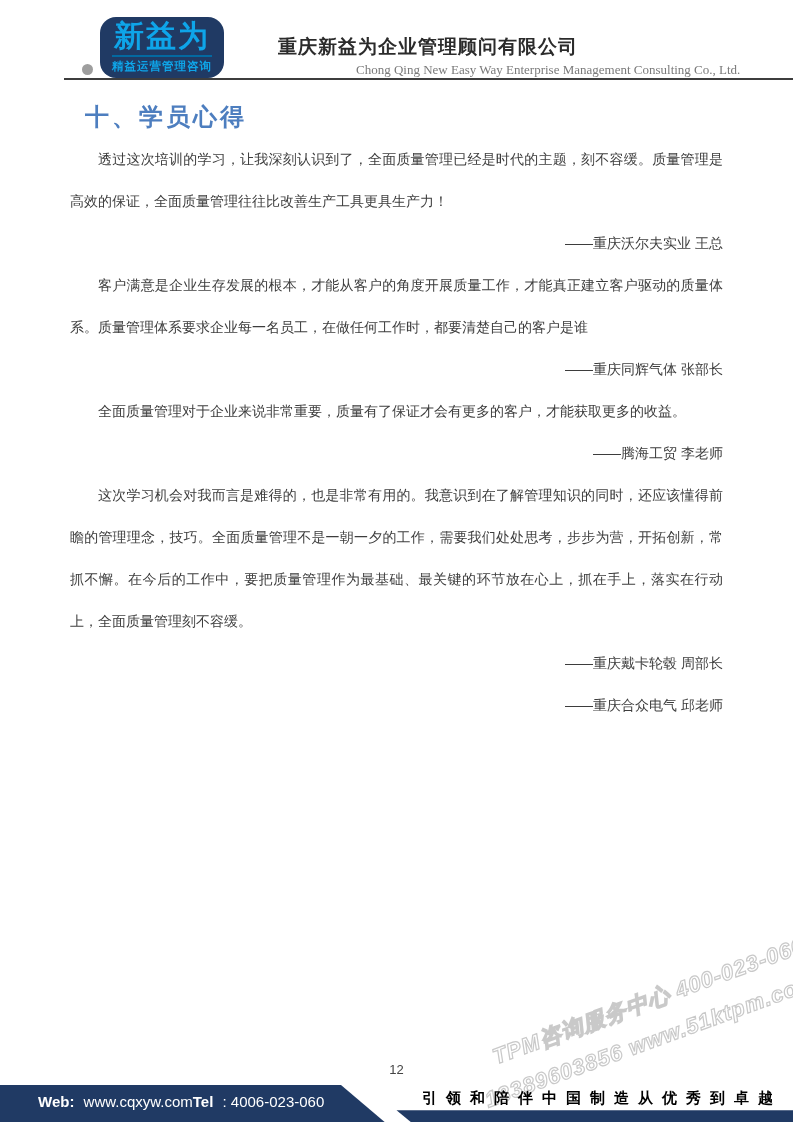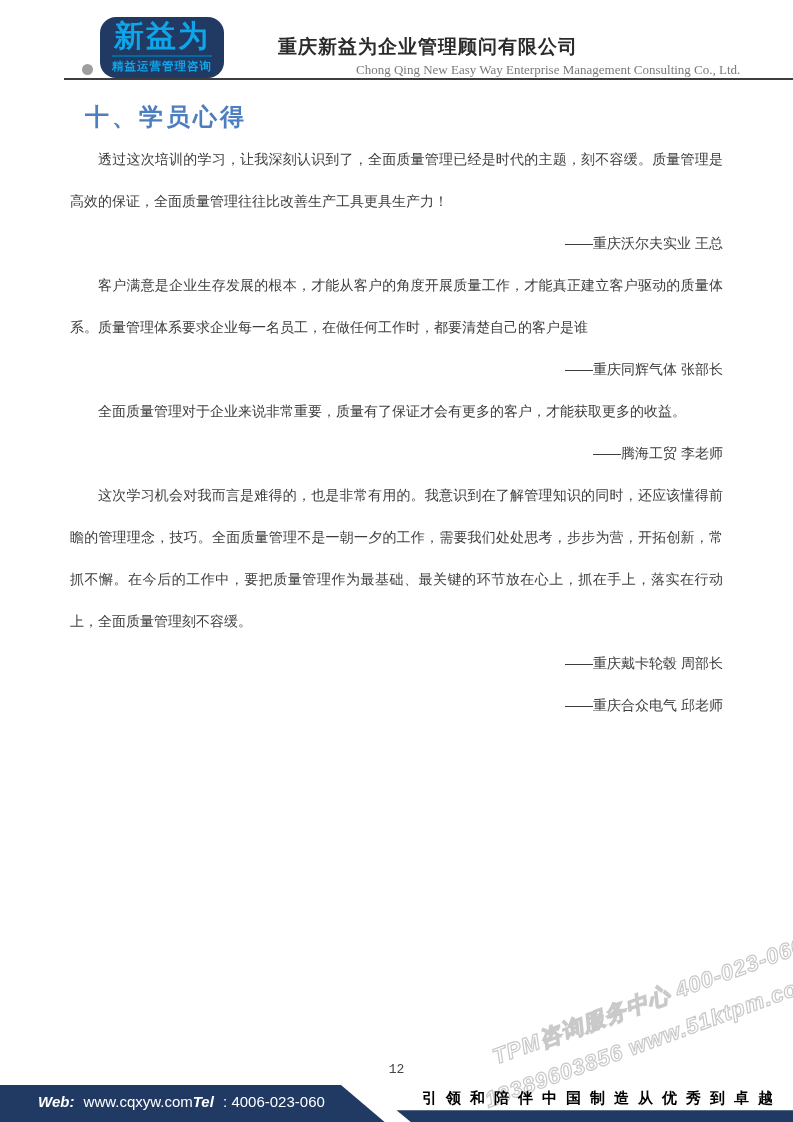--- a/index.html
+++ b/index.html
@@ -61,38 +61,38 @@
     transform:rotate(-20deg); transform-origin:0 0;
     font-size:22px; font-weight:bold; font-style:italic;
     line-height:38px; white-space:nowrap; letter-spacing:1px;
     color:rgba(255,255,255,0.95);
     -webkit-text-stroke:1.2px #c9c9c9;
   }
   .watermark .wm2{ margin-left:-22px; display:block; }
   
   .page-number{
     position:absolute; left:0; right:0; top:1062px; text-align:center;
-    font-family:Liberation Mono, monospace;
+    font-family:Liberation Sans, sans-serif;
     font-size:13px; color:#444;
   }
   
   .footer{ position:absolute; left:0; top:1080px; width:793px; height:42px; }
   .footer-left-bar{
     position:absolute; inset:0; background:#203a64;
     clip-path:polygon(0 12%, 43% 12%, 48.5% 100%, 0 100%);
   }
   .footer-right-strip{
     position:absolute; inset:0; background:#203a64;
     clip-path:polygon(50% 72%, 100% 72%, 100% 100%, 51.8% 100%);
   }
   .footer-contact{
     position:absolute; left:38px; top:13px;
     color:#ffffff; font-size:15px; white-space:nowrap;
   }
-  .footer-contact .lbl{ font-weight:bold;font-style:italic; }
+  .footer-contact .lbl{ font-weight:bold; }
   .footer-contact .sp{ margin-left:5px; }
   .footer-slogan{
     position:absolute; left:422px; top:9px;
     color:#000000; font-size:15px; font-weight:bold; letter-spacing:9px;
     white-space:nowrap;
   }
 </style>
 </head>
 <body>
 

